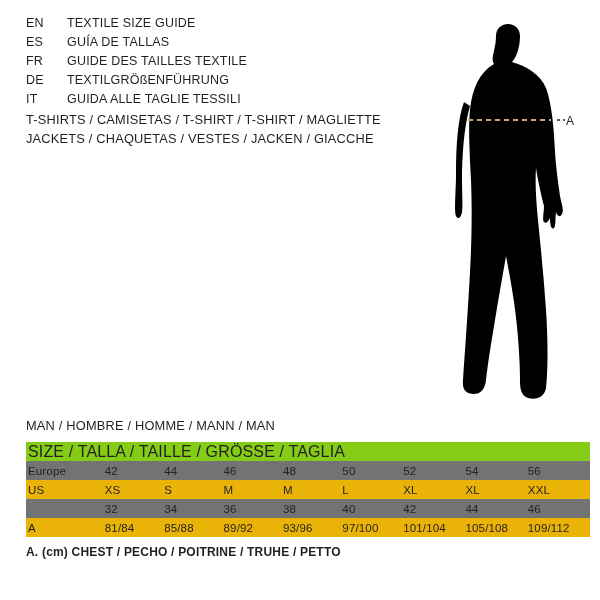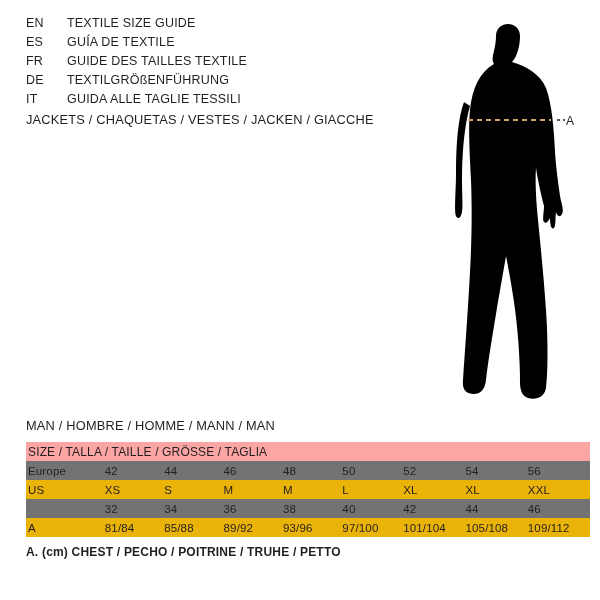--- a/index.html
+++ b/index.html
@@ -95,22 +95,22 @@
     width: 564px;
     font-size: 11.5px;
   }
   table.size-table td {
     padding: 0;
     height: 19px;
     vertical-align: middle;
     letter-spacing: 0.15px;
   }
   .row-head td {
-    background: #fca5a5;
-    font-size: 12px;
+    background: #84cc16;
+    font-size: 16px;
   }
   .row-alt td {
     background: #737373;
   }
   .row-plain td {
     background: #eab308;
   }
   .col-label {
     width: 88px;
     padding-left: 2px !important;
@@ -138,37 +138,38 @@
 
 <div class="page">
 
   <div class="lang-block">
     <div class="lang-row">
       <span class="lang-code">EN</span>
       <span class="lang-text">TEXTILE SIZE GUIDE</span>
     </div>
     <div class="lang-row">
       <span class="lang-code">ES</span>
-      <span class="lang-text">GUÍA DE TEXTILE</span>
+      <span class="lang-text">GUÍA DE TALLAS</span>
     </div>
     <div class="lang-row">
       <span class="lang-code">FR</span>
       <span class="lang-text">GUIDE DES TAILLES TEXTILE</span>
     </div>
     <div class="lang-row">
       <span class="lang-code">DE</span>
       <span class="lang-text">TEXTILGRÖßENFÜHRUNG</span>
     </div>
     <div class="lang-row">
       <span class="lang-code">IT</span>
       <span class="lang-text">GUIDA ALLE TAGLIE TESSILI</span>
     </div>
   </div>
 
   <div class="cat-block">
+    <div class="cat-line">T-SHIRTS / CAMISETAS / T-SHIRT / T-SHIRT / MAGLIETTE</div>
     <div class="cat-line">JACKETS / CHAQUETAS / VESTES / JACKEN / GIACCHE</div>
   </div>
 
   <div class="figure-wrap">
     <svg width="200" height="400" viewBox="0 0 200 400">
       <path fill="#000000" d="
         M 88 26
         C 88 10, 112 10, 112 26
         C 112 38, 108 48, 104 52
         C 118 56, 132 64, 138 78

